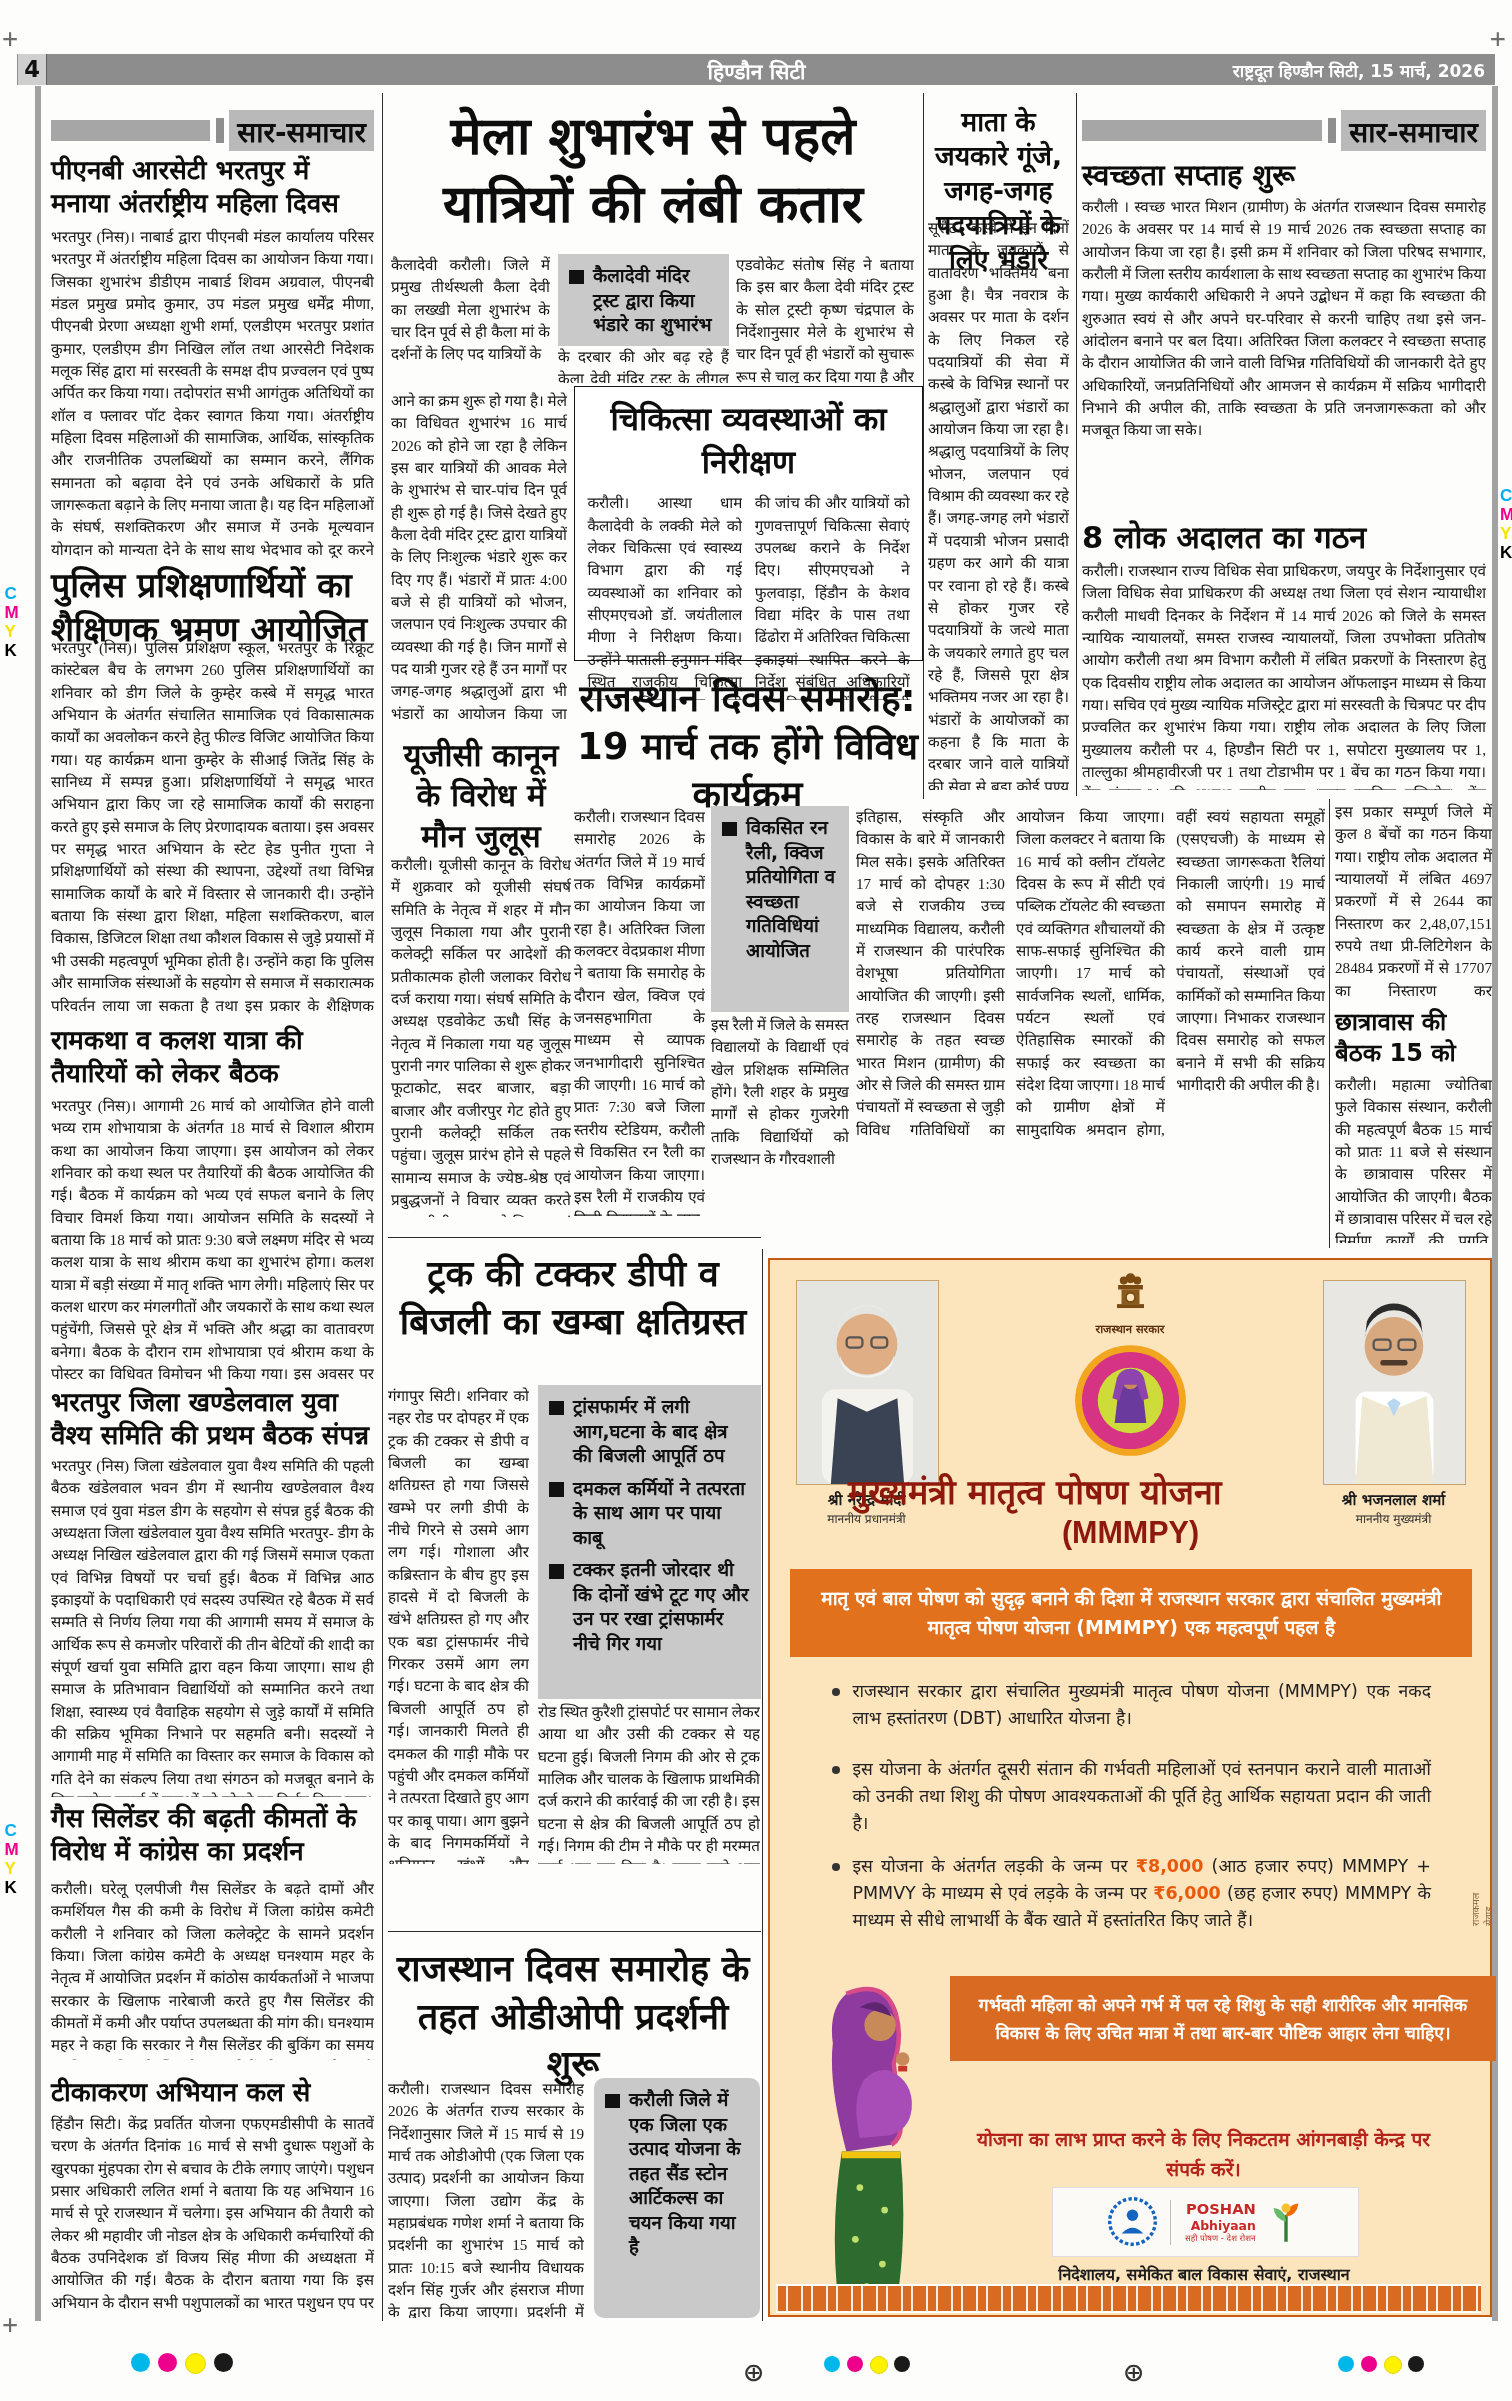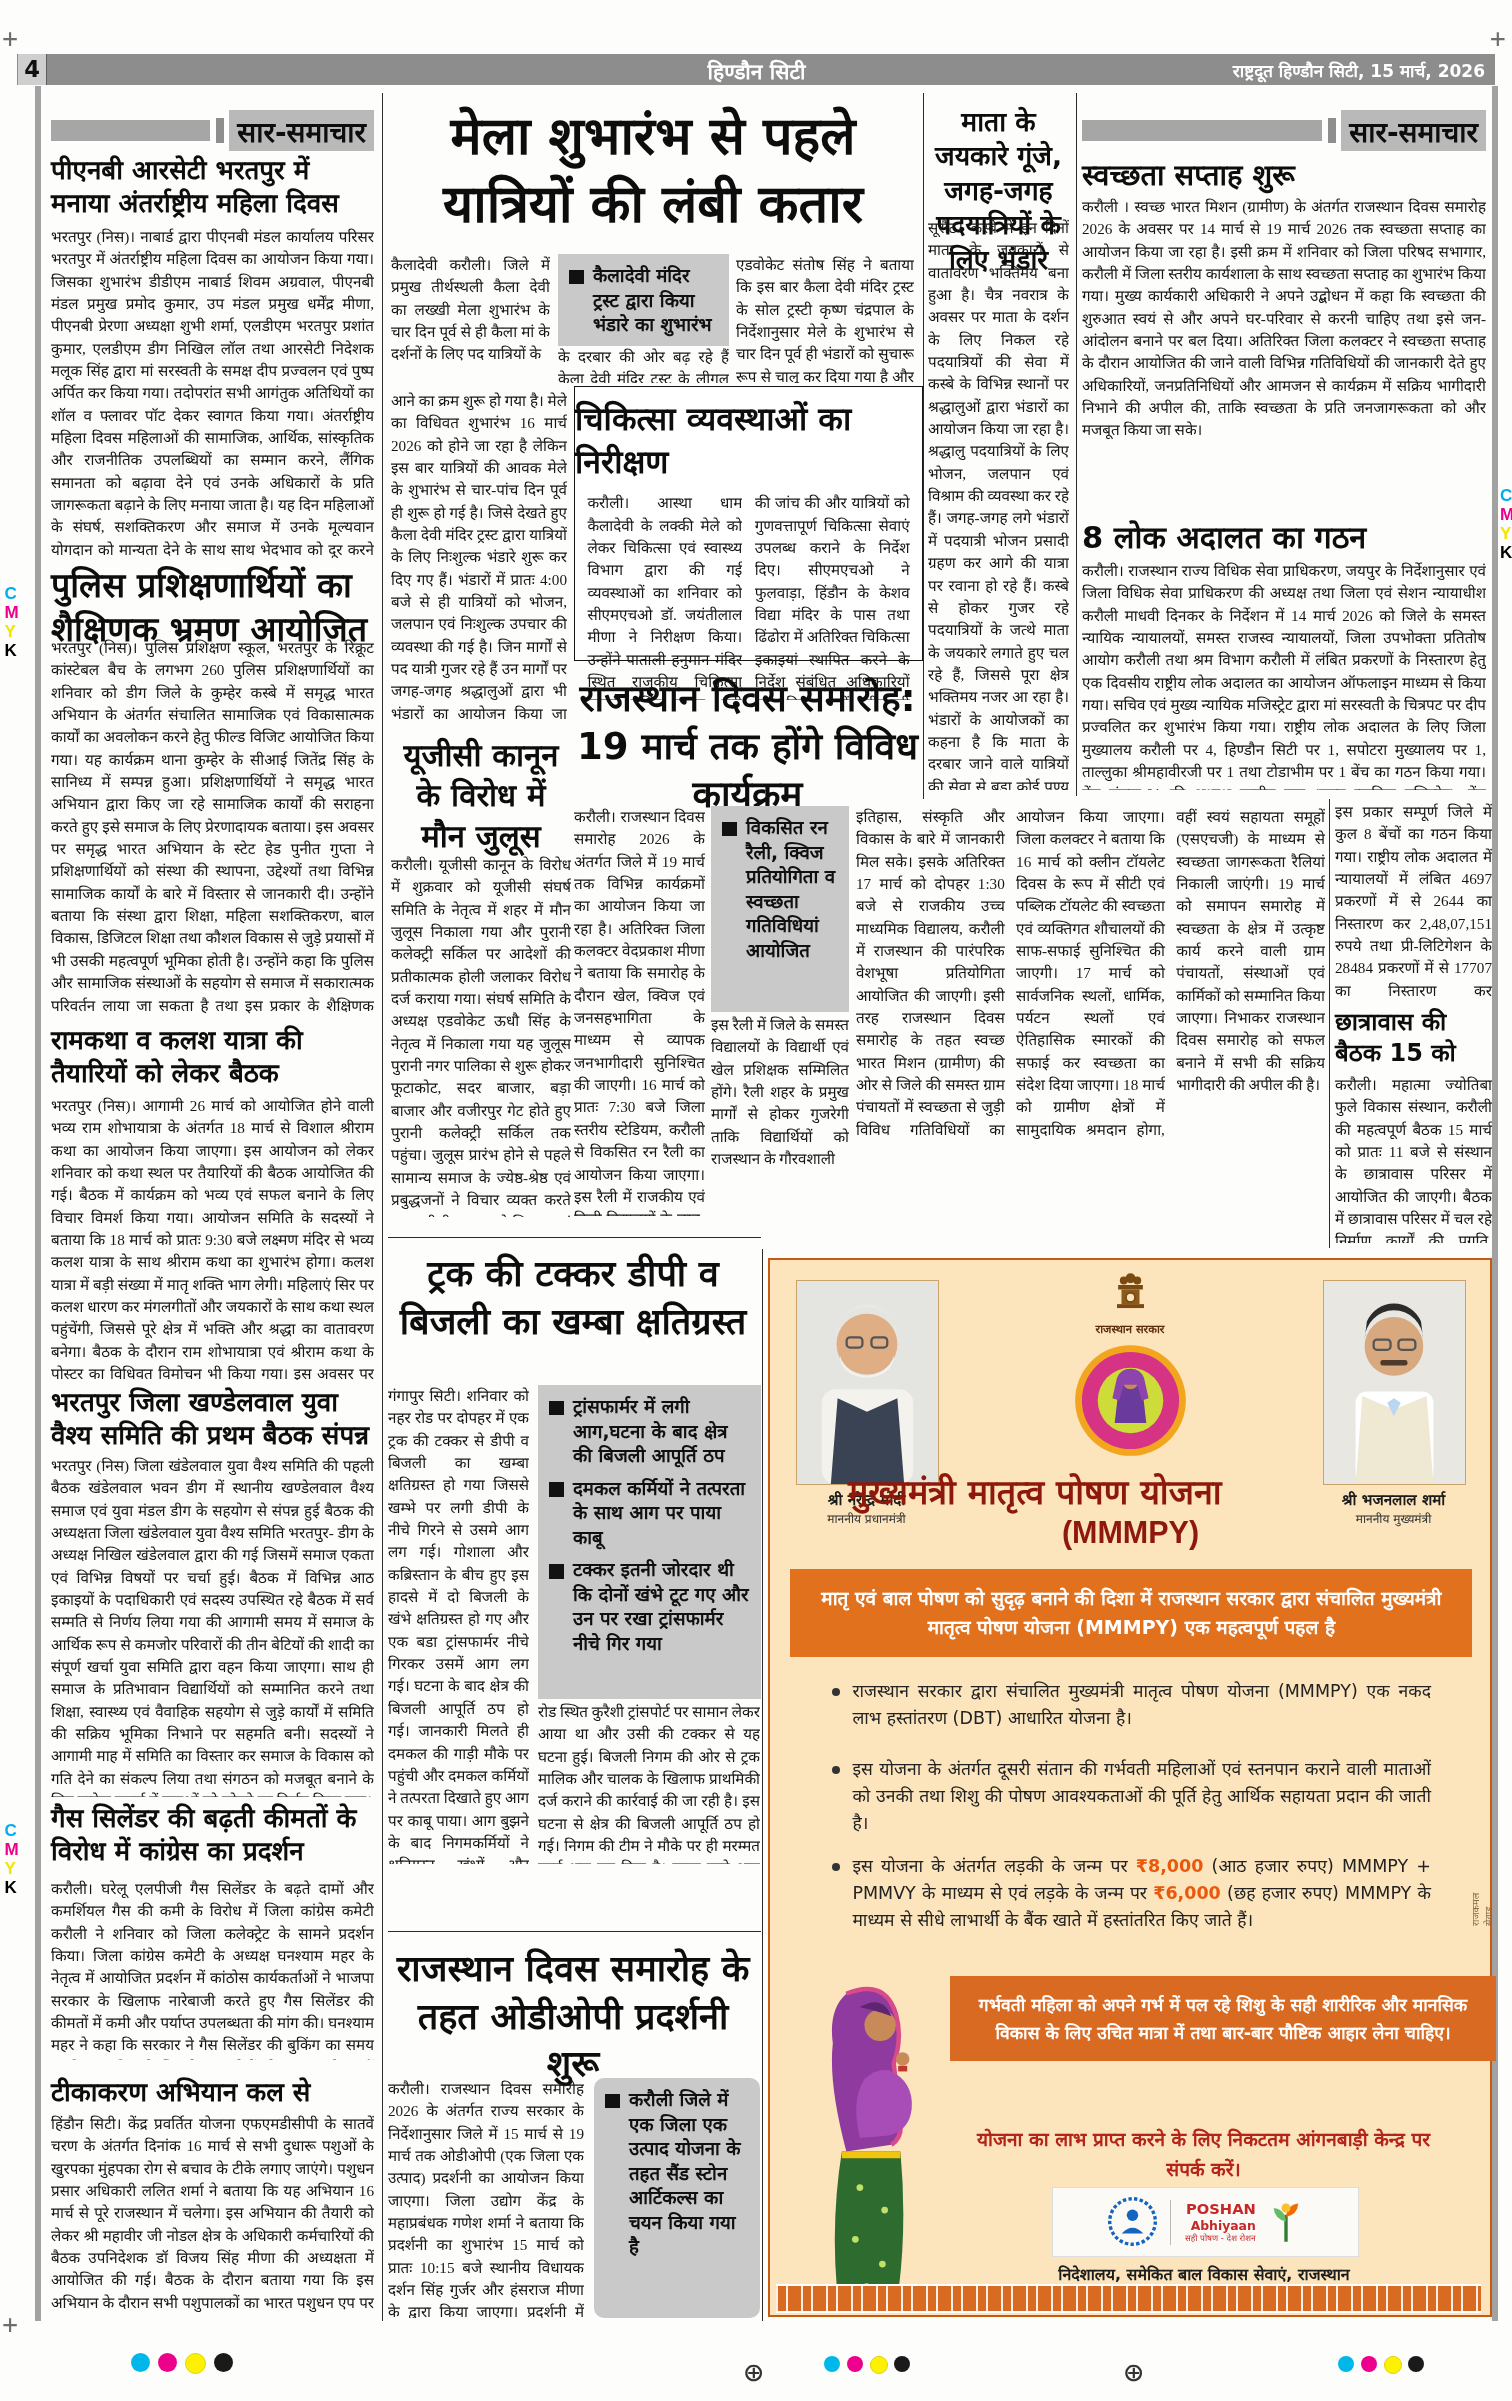--- a/index.html
+++ b/index.html
@@ -110,21 +110,21 @@
       </div>
   </div>
   <div class="abs body-txt" style="left:558px;top:346px;width:171px;height:37px;">के दरबार की ओर बढ़ रहे हैं केला देवी मंदिर ट्रस्ट के लीगल एडवाइजर एवं केला देवी मेले के कंट्रोल रूम प्रभारी</div>
   <div class="abs body-txt" style="left:736px;top:254px;width:178px;height:129px;">एडवोकेट संतोष सिंह ने बताया कि इस बार कैला देवी मंदिर ट्रस्ट के सोल ट्रस्टी कृष्ण चंद्रपाल के निर्देशानुसार मेले के शुभारंभ से चार दिन पूर्व ही भंडारों को सुचारू रूप से चालू कर दिया गया है और इन भंडारों में यात्री विश्राम के अलावा चाय, नाश्ता, भोजन आदि का लाभ ले रहे हैं।</div>
   <div class="abs body-txt" style="left:391px;top:390px;width:176px;height:337px;">आने का क्रम शुरू हो गया है। मेले का विधिवत शुभारंभ 16 मार्च 2026 को होने जा रहा है लेकिन इस बार यात्रियों की आवक मेले के शुभारंभ से चार-पांच दिन पूर्व ही शुरू हो गई है। जिसे देखते हुए कैला देवी मंदिर ट्रस्ट द्वारा यात्रियों के लिए निःशुल्क भंडारे शुरू कर दिए गए हैं। भंडारों में प्रातः 4:00 बजे से ही यात्रियों को भोजन, जलपान एवं निःशुल्क उपचार की व्यवस्था की गई है। जिन मार्गों से पद यात्री गुजर रहे हैं उन मार्गों पर जगह-जगह श्रद्धालुओं द्वारा भी भंडारों का आयोजन किया जा रहा है। पद यात्री जत्थों के रूप में नाचते-गाते चल रहे हैं और केला मैया के दर्शनों के लिए लांगुरिया गीतों के साथ मां केला देवी</div>
 
   <div class="abs head" style="left:928px;top:105px;width:141px;font-size:26.5px;line-height:1.3;text-align:center;">माता के जयकारे गूंजे, जगह-जगह पदयात्रियों के लिए भंडारे</div>
   <div class="abs body-txt" style="left:928px;top:217px;width:141px;height:573px;">सूरौठ। कस्बे में इन दिनों माता के जयकारों से वातावरण भक्तिमय बना हुआ है। चैत्र नवरात्र के अवसर पर माता के दर्शन के लिए निकल रहे पदयात्रियों की सेवा में कस्बे के विभिन्न स्थानों पर श्रद्धालुओं द्वारा भंडारों का आयोजन किया जा रहा है। श्रद्धालु पदयात्रियों के लिए भोजन, जलपान एवं विश्राम की व्यवस्था कर रहे हैं। जगह-जगह लगे भंडारों में पदयात्री भोजन प्रसादी ग्रहण कर आगे की यात्रा पर रवाना हो रहे हैं। कस्बे से होकर गुजर रहे पदयात्रियों के जत्थे माता के जयकारे लगाते हुए चल रहे हैं, जिससे पूरा क्षेत्र भक्तिमय नजर आ रहा है। भंडारों के आयोजकों का कहना है कि माता के दरबार जाने वाले यात्रियों की सेवा से बड़ा कोई पुण्य नहीं है। सेवा का यह क्रम मेला समाप्ति तक जारी रहेगा। श्रद्धालुओं की सेवा में युवा, बुजुर्ग और महिलाएं सभी बढ़-चढ़कर भाग ले रहे हैं।</div>
 
   <div class="abs boxed" style="left:574px;top:386px;width:347px;height:273px;">
-    <div class="head" style="font-size:32px;text-align:left;margin-top:9px;">चिकित्सा व्यवस्थाओं का निरीक्षण</div>
+    <div class="head" style="font-size:32px;text-align:center;margin-top:9px;">चिकित्सा व्यवस्थाओं का निरीक्षण</div>
     <div style="display:flex;gap:12.4px;padding:10.2px 12.4px 0 12.4px;">
       <div class="body-txt" style="width:156px;height:208px;">करौली। आस्था धाम कैलादेवी के लक्की मेले को लेकर चिकित्सा एवं स्वास्थ्य विभाग द्वारा की गई व्यवस्थाओं का शनिवार को सीएमएचओ डॉ. जयंतीलाल मीणा ने निरीक्षण किया। उन्होंने पाताली हनुमान मंदिर स्थित राजकीय चिकित्सा इकाई सहित गुडला, गढ़ी बांधवा, फैली का पुरा, खेड़ा, जट्ट नागला, सूरौठ, बंसी का बाग, करसाई, राजौर, अतेवा तथा खोहरी में संचालित अस्थाई चिकित्सा इकाइयों का जायजा लिया। दवाओं की उपलब्धता तथा कार्मिकों की उपस्थिति</div>
       <div class="body-txt" style="width:156px;height:208px;">की जांच की और यात्रियों को गुणवत्तापूर्ण चिकित्सा सेवाएं उपलब्ध कराने के निर्देश दिए। सीएमएचओ ने फुलवाड़ा, हिंडौन के केशव विद्या मंदिर के पास तथा ढिंढोरा में अतिरिक्त चिकित्सा इकाइयां स्थापित करने के निर्देश संबंधित अधिकारियों को दिए। वहीं पीएचसी ढिंढोरा परिसर में यात्रियों की बैठक व्यवस्था के लिए सफाई व्यवस्था सुनिश्चित करने के लिए भी पाबंद किया। इस दौरान जिला कार्यक्रम समन्वयक (आईईसी) लखन सिंह लोधा भी मौजूद रहे।</div>
     </div>
   </div>
 
   <div class="abs head" style="left:391px;top:735px;width:180px;font-size:31px;line-height:1.3;text-align:center;">यूजीसी कानून के विरोध में मौन जुलूस</div>
   <div class="abs body-txt" style="left:391px;top:854px;width:180px;height:363px;">करौली। यूजीसी कानून के विरोध में शुक्रवार को यूजीसी संघर्ष समिति के नेतृत्व में शहर में मौन जुलूस निकाला गया और पुरानी कलेक्ट्री सर्किल पर आदेशों की प्रतीकात्मक होली जलाकर विरोध दर्ज कराया गया। संघर्ष समिति के अध्यक्ष एडवोकेट ऊधौ सिंह के नेतृत्व में निकाला गया यह जुलूस पुरानी नगर पालिका से शुरू होकर फूटाकोट, सदर बाजार, बड़ा बाजार और वजीरपुर गेट होते हुए पुरानी कलेक्ट्री सर्किल तक पहुंचा। जुलूस प्रारंभ होने से पहले सामान्य समाज के ज्येष्ठ-श्रेष्ठ एवं प्रबुद्धजनों ने विचार व्यक्त करते हुए यूजीसी कानून को शिक्षक एवं विद्यार्थी विरोधी बताया। वक्ताओं ने कहा कि यदि सरकार ने यह कानून वापस नहीं लिया तो आंदोलन को और तेज किया जाएगा। इस दौरान बड़ी संख्या में शिक्षक, अधिवक्ता एवं विद्यार्थी मौजूद रहे।</div>
 
   <div class="abs head" style="left:574px;top:675px;width:347px;font-size:37px;line-height:1.3;text-align:center;">राजस्थान दिवस समारोह: 19 मार्च तक होंगे विविध कार्यक्रम</div>

